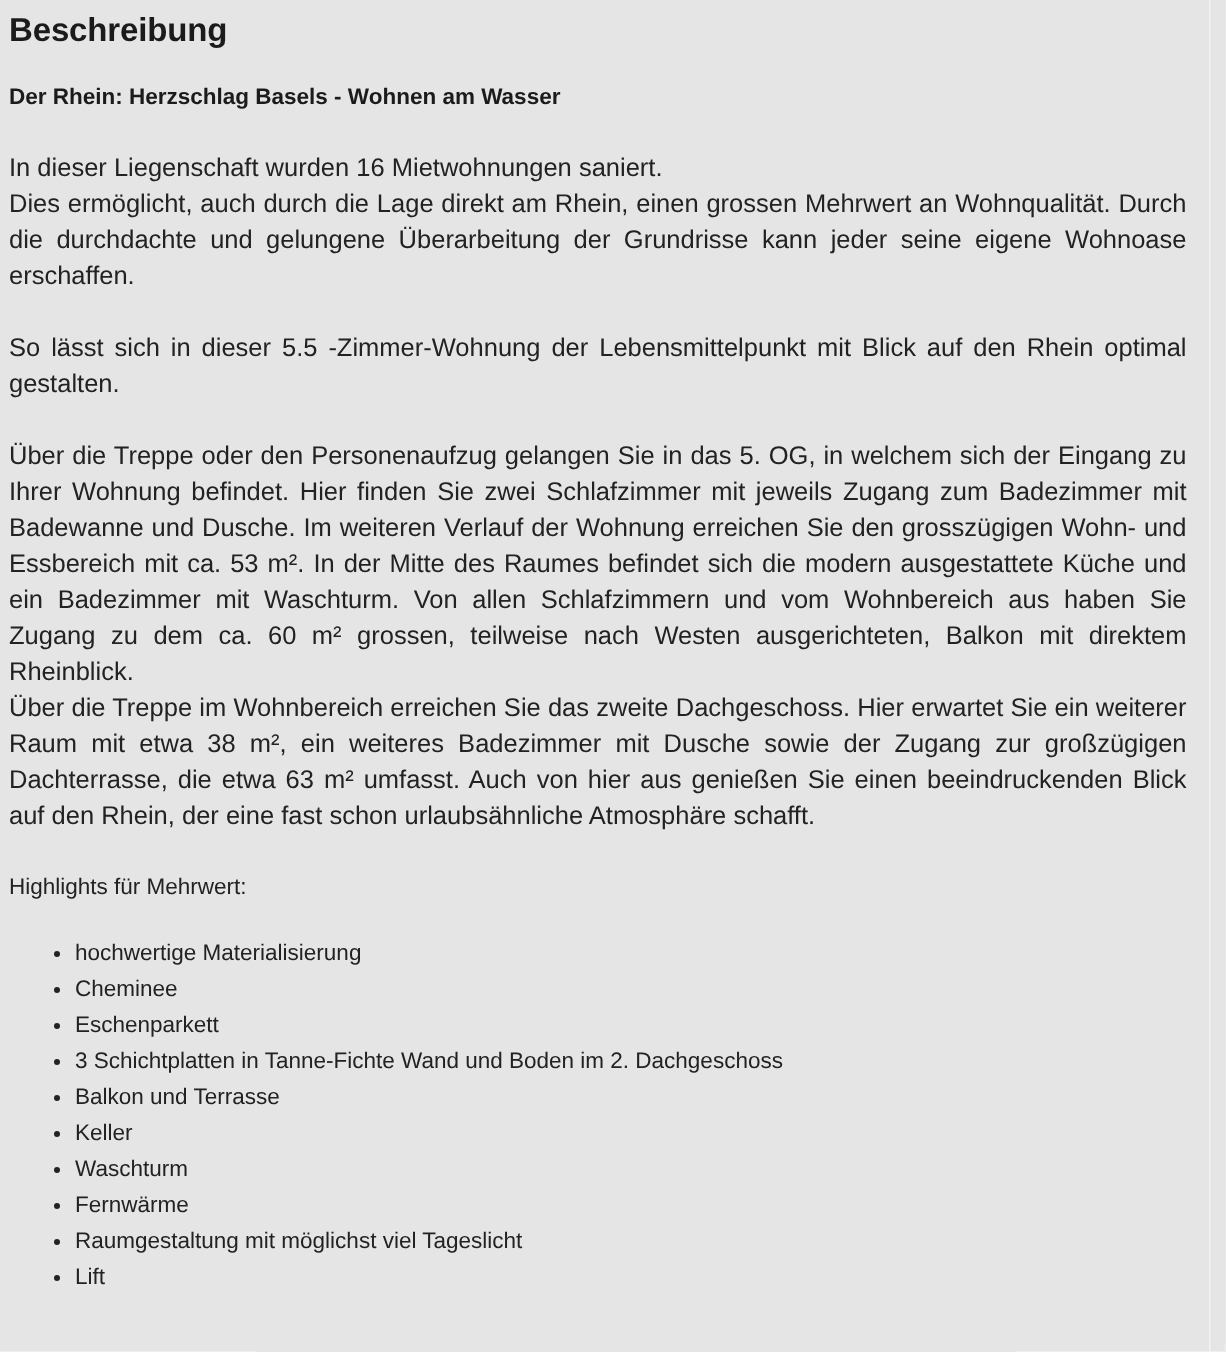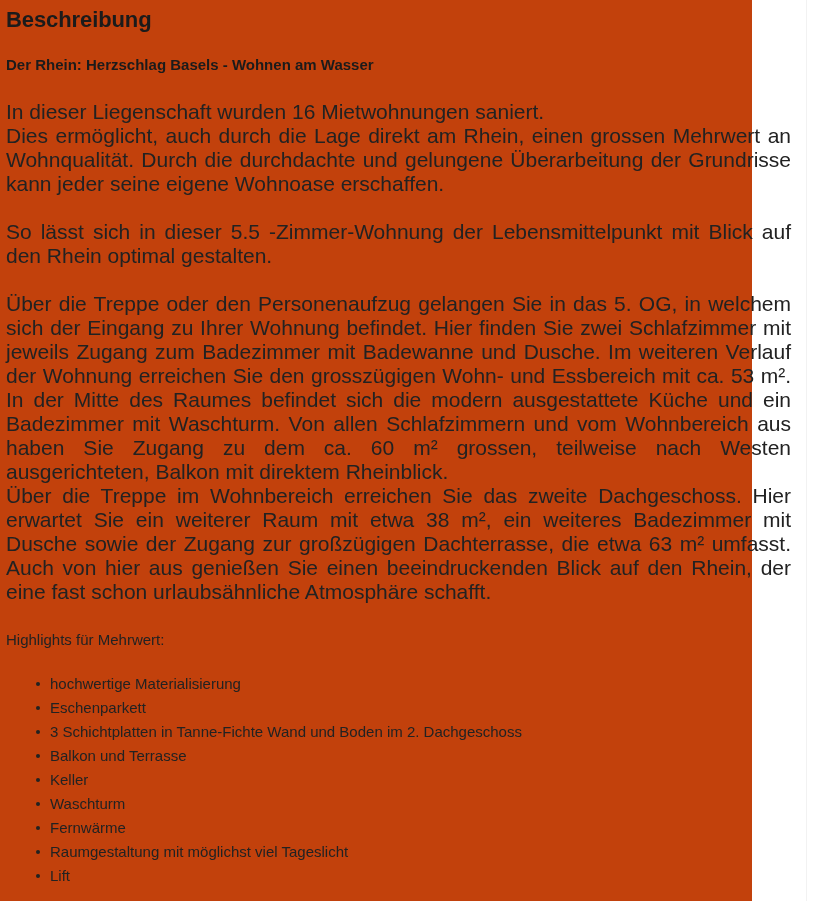--- a/index.html
+++ b/index.html
@@ -11,25 +11,25 @@
   body {
     width: 817px;
     height: 901px;
     overflow: hidden;
     font-family: "Liberation Sans", "DejaVu Sans", sans-serif;
     color: #222222;
     -webkit-font-smoothing: antialiased;
   }
   .page {
     position: relative;
-    width: 752px;
+    width: 817px;
     height: 901px;
     box-sizing: border-box;
     padding: 0;
-    background: #c2410c;
+    background: #e5e5e5;
   }
   
   .right-rule {
     position: absolute;
     top: 0;
     left: 806px;
     width: 1px;
     height: 901px;
     background: #f2f2f2;
   }
@@ -50,21 +50,21 @@
   }
   h2.sub-title {
     font-size: 15px;
     line-height: 22px;
     font-weight: bold;
     margin: 20px 0 0 0;
     padding: 0;
     color: #1b1b1b;
   }
   p.para {
-    font-size: 21px;
+    font-size: 17px;
     line-height: 24px;
     margin: 24px 0 0 0;
     padding: 0;
     text-align: justify;
     text-justify: inter-word;
     hyphens: manual;
     color: #222222;
   }
   p.intro-line {
     font-size: 15px;
@@ -117,20 +117,24 @@
 
     <p class="intro-line">Highlights für Mehrwert:</p>
 
     <ul class="highlight-list">
         <li>
         <span class="bullet"></span>
         <span class="label">hochwertige Materialisierung</span>
       </li>
         <li>
         <span class="bullet"></span>
+        <span class="label">Cheminee</span>
+      </li>
+        <li>
+        <span class="bullet"></span>
         <span class="label">Eschenparkett</span>
       </li>
         <li>
         <span class="bullet"></span>
         <span class="label">3 Schichtplatten in Tanne-Fichte Wand und Boden im 2. Dachgeschoss</span>
       </li>
         <li>
         <span class="bullet"></span>
         <span class="label">Balkon und Terrasse</span>
       </li>

